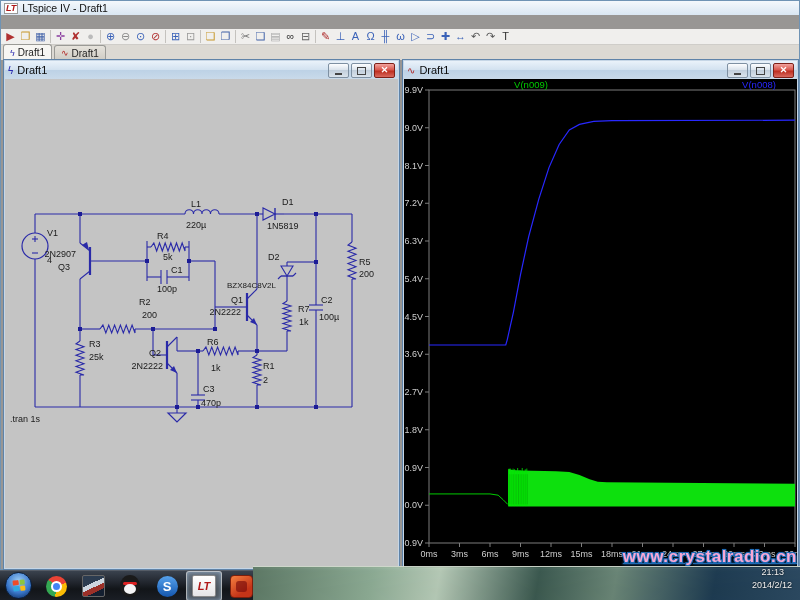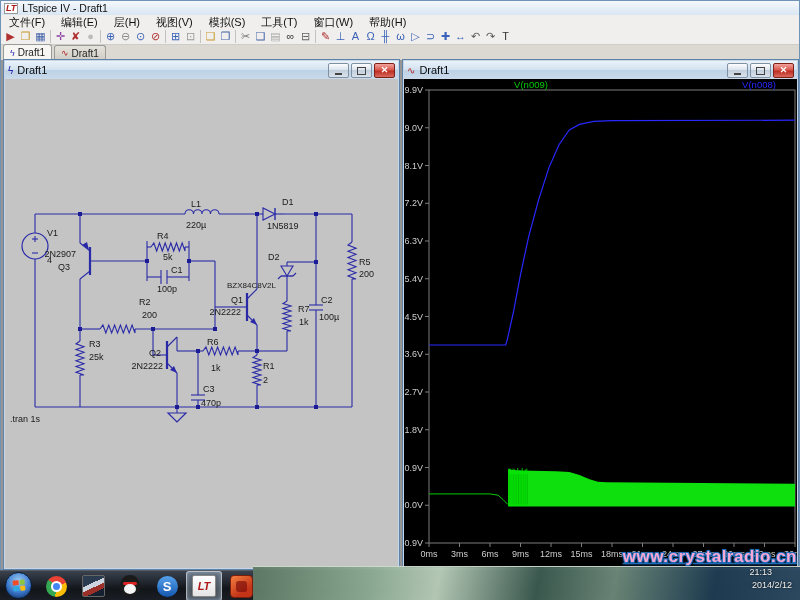--- a/index.html
+++ b/index.html
@@ -81,49 +81,39 @@
     display:flex;align-items:center;justify-content:center;}
   .ic-red{width:21px;height:21px;border-radius:4px;background:linear-gradient(145deg,#f58040,#c43418 70%);
     border:1px solid #7c1e0c;position:relative;}
   .ic-red:after{content:"";position:absolute;left:5px;top:5px;width:11px;height:11px;border-radius:3px;background:rgba(120,10,10,.65);}
 
   
   #photo-strip{position:absolute;left:253px;top:566px;width:547px;height:34px;z-index:50;
     background:linear-gradient(100deg,#5e7a66,#8fae96 22%,#b9cdb9 34%,#3c5a50 52%,#6c8878 66%,#1e3c52 84%,#2c4a62);
     border-top:1px solid #cfd8cc;opacity:.96;}
   #clock-time,#clock-date{position:absolute;color:#f2f2f2;font-size:9px;z-index:51;text-shadow:0 0 2px #000;}
-  #clock-time{right:28px;top:567px;}
+  #clock-time{right:16px;top:567px;}
   #clock-date{right:8px;top:580px;}
   #wm-big{position:absolute;right:2px;top:527px;z-index:52;font-size:33px;font-weight:bold;
     color:#fff;letter-spacing:1px;line-height:38px;
     -webkit-text-stroke:2.5px #1f6bb5;paint-order:stroke fill;
     text-shadow:0 0 2px #1f6bb5,0 0 4px #14508e;font-family:"DejaVu Sans","Liberation Sans",sans-serif;}
   #wm-url{position:absolute;right:3px;top:547px;z-index:53;font-size:17px;font-weight:bold;color:#f9a8d4;
     -webkit-text-stroke:1.8px #1f6bb5;paint-order:stroke fill;letter-spacing:.5px;
     text-shadow:0 0 2px #1f6bb5,0 0 3px #14508e;text-decoration:underline;}
 </style>
 </head>
 <body>
 
 <div id="stage">
   <div id="app">
     <div id="titlebar">
       <span id="app-logo">LT</span>
       <span>LTspice IV - Draft1</span>
     </div>
-    <div id="menubar">
-        <span class="menu-item">文件(F)</span>
-        <span class="menu-item">编辑(E)</span>
-        <span class="menu-item">层(H)</span>
-        <span class="menu-item">视图(V)</span>
-        <span class="menu-item">模拟(S)</span>
-        <span class="menu-item">工具(T)</span>
-        <span class="menu-item">窗口(W)</span>
-        <span class="menu-item">帮助(H)</span>
-      </div>
     <div id="toolbar">
         <span class="tbtn" style="color: rgb(176, 48, 48);">▶</span>
         <span class="tbtn" style="color: rgb(200, 154, 48);">❒</span>
         <span class="tbtn" style="color: rgb(68, 100, 170);">▦</span>
         <span class="tsep"></span>
         <span class="tbtn" style="color: rgb(138, 63, 160);">✛</span>
         <span class="tbtn" style="color: rgb(176, 48, 48);">✘</span>
         <span class="tbtn" style="color: rgb(187, 187, 187);">●</span>
         <span class="tsep"></span>
         <span class="tbtn" style="color: rgb(58, 98, 184);">⊕</span>

